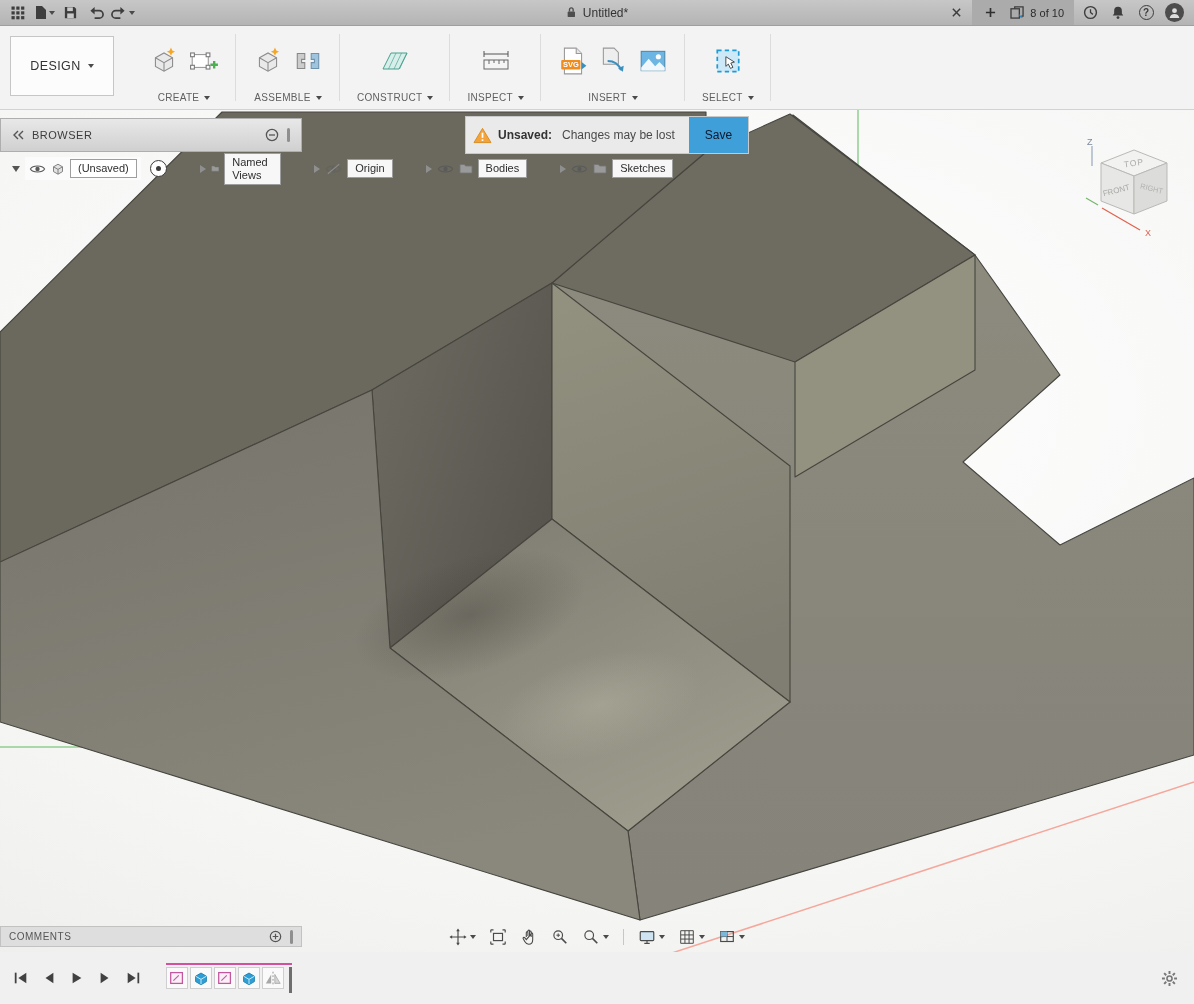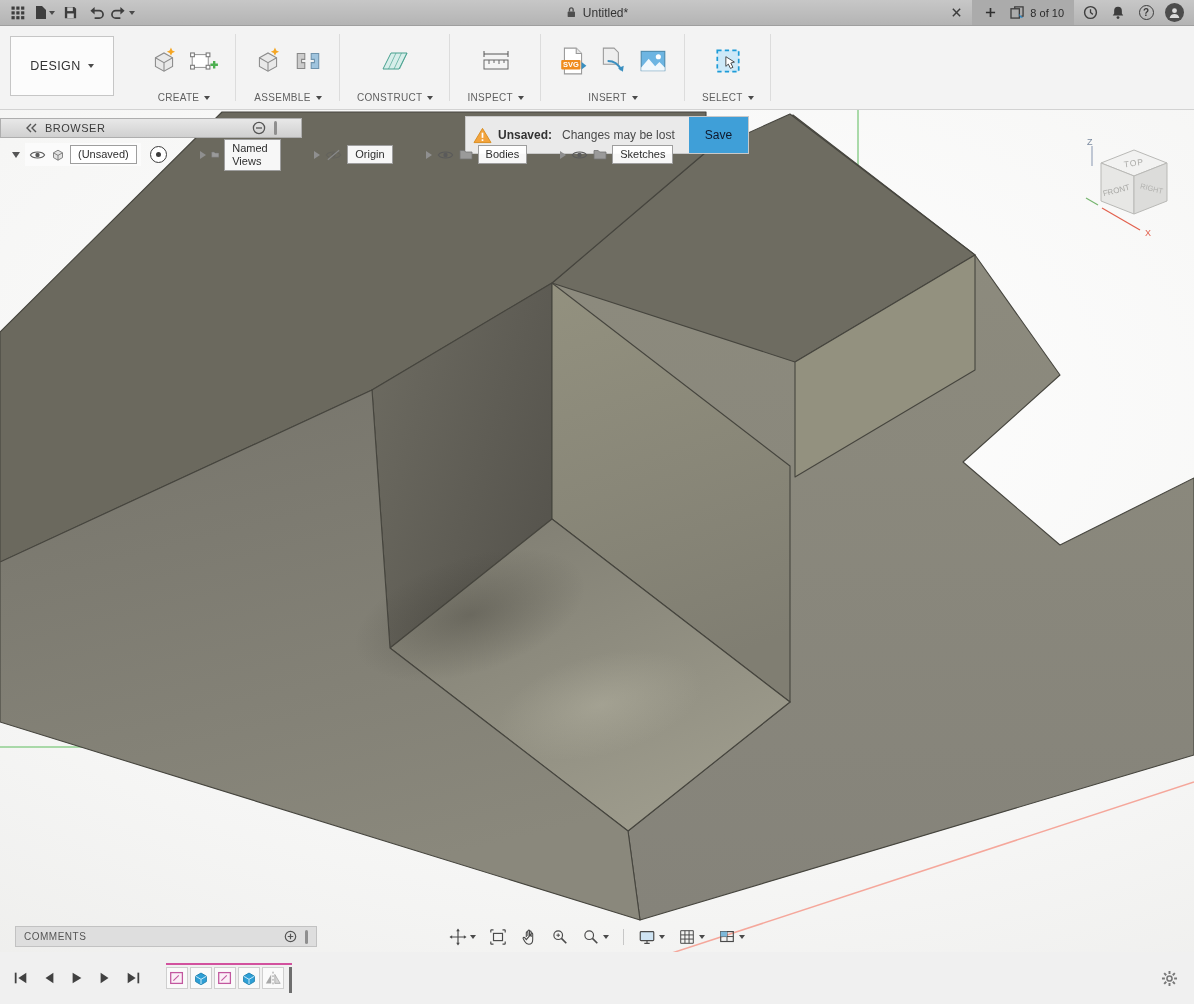--- a/index.html
+++ b/index.html
@@ -50,22 +50,22 @@
 
   
   .warnbar{position:absolute;left:465px;top:6px;height:38px;display:flex;align-items:center;
     background:#eaeaea;border:1px solid #c9c9c9;font-size:12px;}
   .warnbar .wlabel{font-weight:bold;color:#333;margin:0 10px 0 6px;}
   .warnbar .wmsg{color:#4a4a4a;margin-right:14px;}
   .warn-save{height:100%;padding:0 16px;background:#3f9fd8;color:#0f172a;font-size:12px;display:flex;align-items:center;}
 
   
   .browser{position:absolute;left:0;top:8px;width:302px;font-size:11px;color:#2e2e2e;}
-  .bheader{height:20px;background:linear-gradient(#e8e8e8,#d0d0d0);border:1px solid #aeaeae;
-    display:flex;align-items:center;gap:8px;padding:0 24px;letter-spacing:.5px;color:#3c3c3c;}
+  .bheader{height:34px;background:linear-gradient(#e8e8e8,#d0d0d0);border:1px solid #aeaeae;
+    display:flex;align-items:center;gap:8px;padding:0 11px;letter-spacing:.5px;color:#3c3c3c;}
   .bheader .sp{flex:1;}
   .scroll-nub{width:3px;height:14px;background:#8f8f8f;border-radius:2px;}
   .brows{padding-top:5px;display:flex;flex-direction:row;gap:1px;}
   .brow{height:23px;display:flex;align-items:center;gap:5px;}
   .brow.root{padding-left:12px;}
   .brow.child{padding-left:32px;}
   .rowbg{display:flex;align-items:center;gap:5px;background:rgba(255,255,255,.55);padding:2px 4px;}
   .chip{background:rgba(255,255,255,.95);border:1px solid #9e9e9e;padding:2px 7px;line-height:13px;}
   .car-r{width:0;height:0;border-top:4.5px solid transparent;border-bottom:4.5px solid transparent;
     border-left:6px solid #8f8f8f;}
@@ -73,21 +73,21 @@
     border-top:6px solid #555;}
   .bic{display:flex;align-items:center;justify-content:center;}
   .target{width:17px;height:17px;border:1.5px solid #3c3c3c;border-radius:50%;background:#fff;
     display:flex;align-items:center;justify-content:center;margin-left:4px;}
   .target i{width:5px;height:5px;background:#3c3c3c;border-radius:50%;}
 
   
   .viewcube{position:absolute;left:1078px;top:26px;width:112px;height:112px;}
 
   
-  .comments{position:absolute;left:15px;bottom:5px;width:302px;height:21px;background:#dedede;
+  .comments{position:absolute;left:0;bottom:5px;width:302px;height:21px;background:#dedede;
     border:1px solid #c2c2c2;display:flex;align-items:center;padding:0 8px;gap:8px;
     font-size:10px;color:#555;letter-spacing:.5px;}
   .comments .sp{flex:1;}
   .navbar{position:absolute;left:50%;bottom:4px;transform:translateX(-50%);display:flex;align-items:center;gap:9px;}
   .nav-btn{display:flex;align-items:center;gap:3px;padding:2px;border-radius:2px;}
   .nav-sep{width:1px;height:16px;background:#c7c7c7;margin:0 3px;}
 
   
   .timeline{position:absolute;left:0;top:952px;width:100%;height:52px;background:#f0f0f0;display:flex;align-items:center;}
   .play-controls{display:flex;align-items:center;gap:6px;padding-left:10px;}

